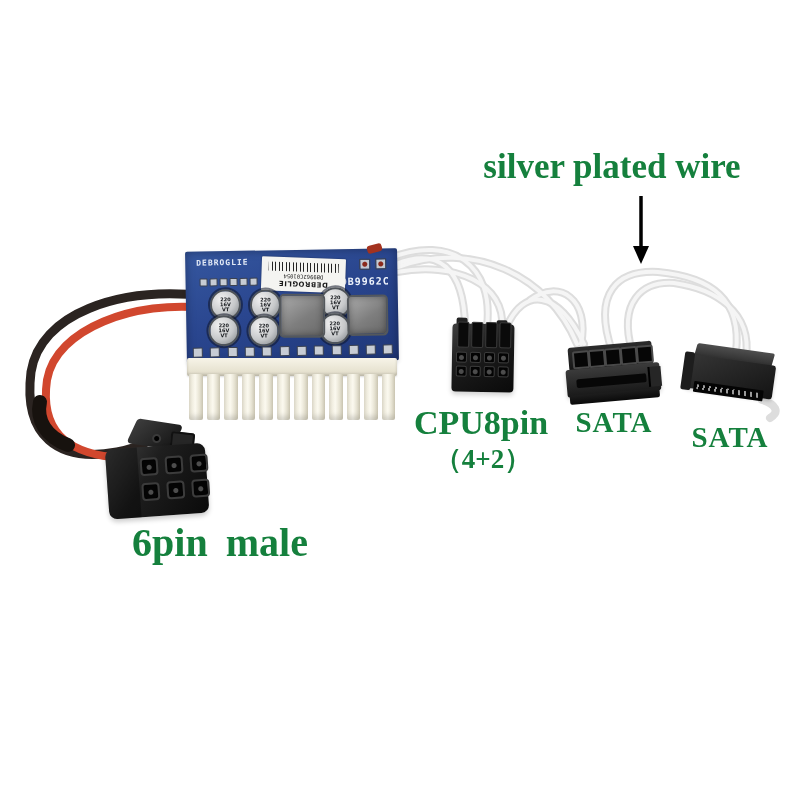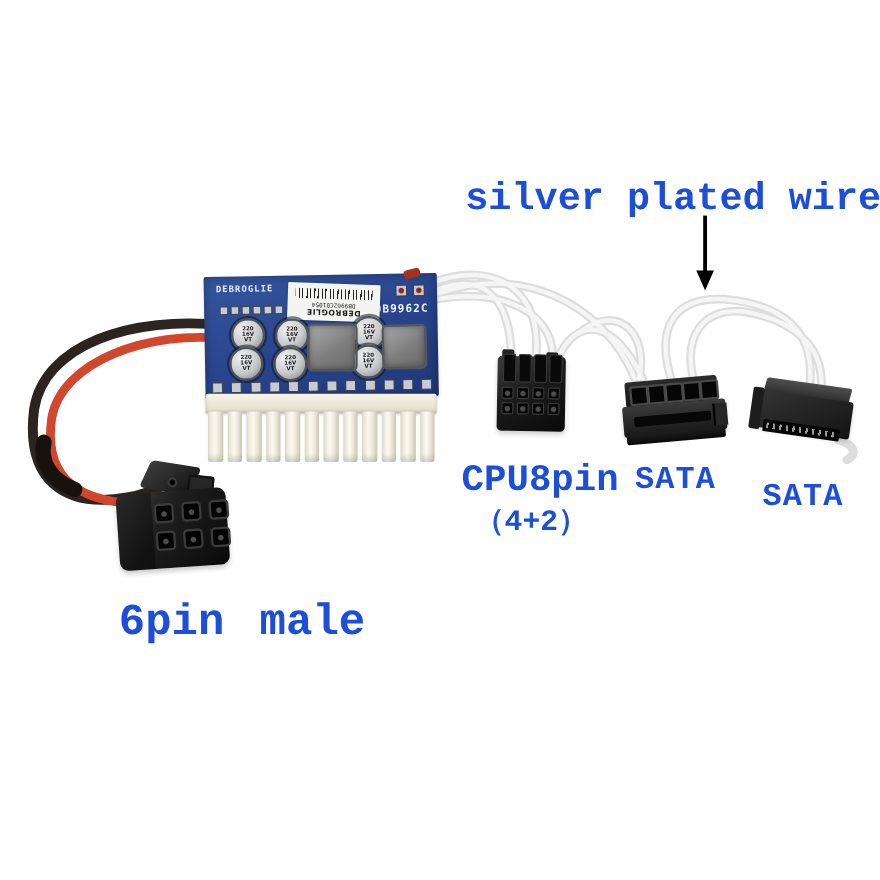--- a/index.html
+++ b/index.html
@@ -92,28 +92,28 @@
   .sata2 .bevel{position:absolute;left:6px;top:2px;width:78px;height:16px;border-radius:2px;
        background:linear-gradient(#4f4f4f,#282828);transform:skewX(-8deg);}
   .sata2 .body{position:absolute;left:0;top:14px;width:88px;height:34px;border-radius:3px;
        background:linear-gradient(150deg,#353535,#131313);box-shadow:0 2px 4px rgba(0,0,0,.18);}
   .sata2 .endcap{position:absolute;left:-4px;top:12px;width:10px;height:38px;background:#1d1d1d;border-radius:2px;}
   .sata2 .cstrip{position:absolute;left:9px;top:40px;width:70px;height:11px;background:#040404;border-radius:1px;}
   .sata2 .contacts{position:absolute;left:3px;top:3px;width:63px;height:5px;
        background:repeating-linear-gradient(90deg,#9a9a9a 0 2px,#040404 2px 6px);}
 
   
-  .lbl{position:absolute;transform:translateX(-50%);color:#1d4ed8;white-space:nowrap;
-       font-family:Liberation Mono, monospace;font-weight:700;margin-top:14px;}
+  .lbl{position:absolute;transform:translateX(-50%);color:#15803d;white-space:nowrap;
+       font-family:Liberation Serif, serif;font-weight:700;}
   .lbl-silver{left:612px;top:147px;font-size:35px;}
-  .lbl-cpu{left:491px;top:404px;font-size:34px;}
+  .lbl-cpu{left:481px;top:404px;font-size:34px;}
   .lbl-cpu-sub{left:483px;top:441px;font-size:27px;}
   .lbl-sata1{left:614px;top:406px;font-size:29px;letter-spacing:1px;}
   .lbl-sata2{left:730px;top:421px;font-size:29px;letter-spacing:1px;}
-  .lbl-6pin{left:220px;top:530px;font-size:40px;word-spacing:8px;}
+  .lbl-6pin{left:220px;top:519px;font-size:40px;word-spacing:8px;}
 </style>
 </head>
 <body>
 
 <div class="stage">
 
   <svg class="wires" width="800" height="800" viewBox="0 0 800 800">
     <g fill="none" stroke-linecap="round">
 
       <g stroke="#dddddd" stroke-width="8">

